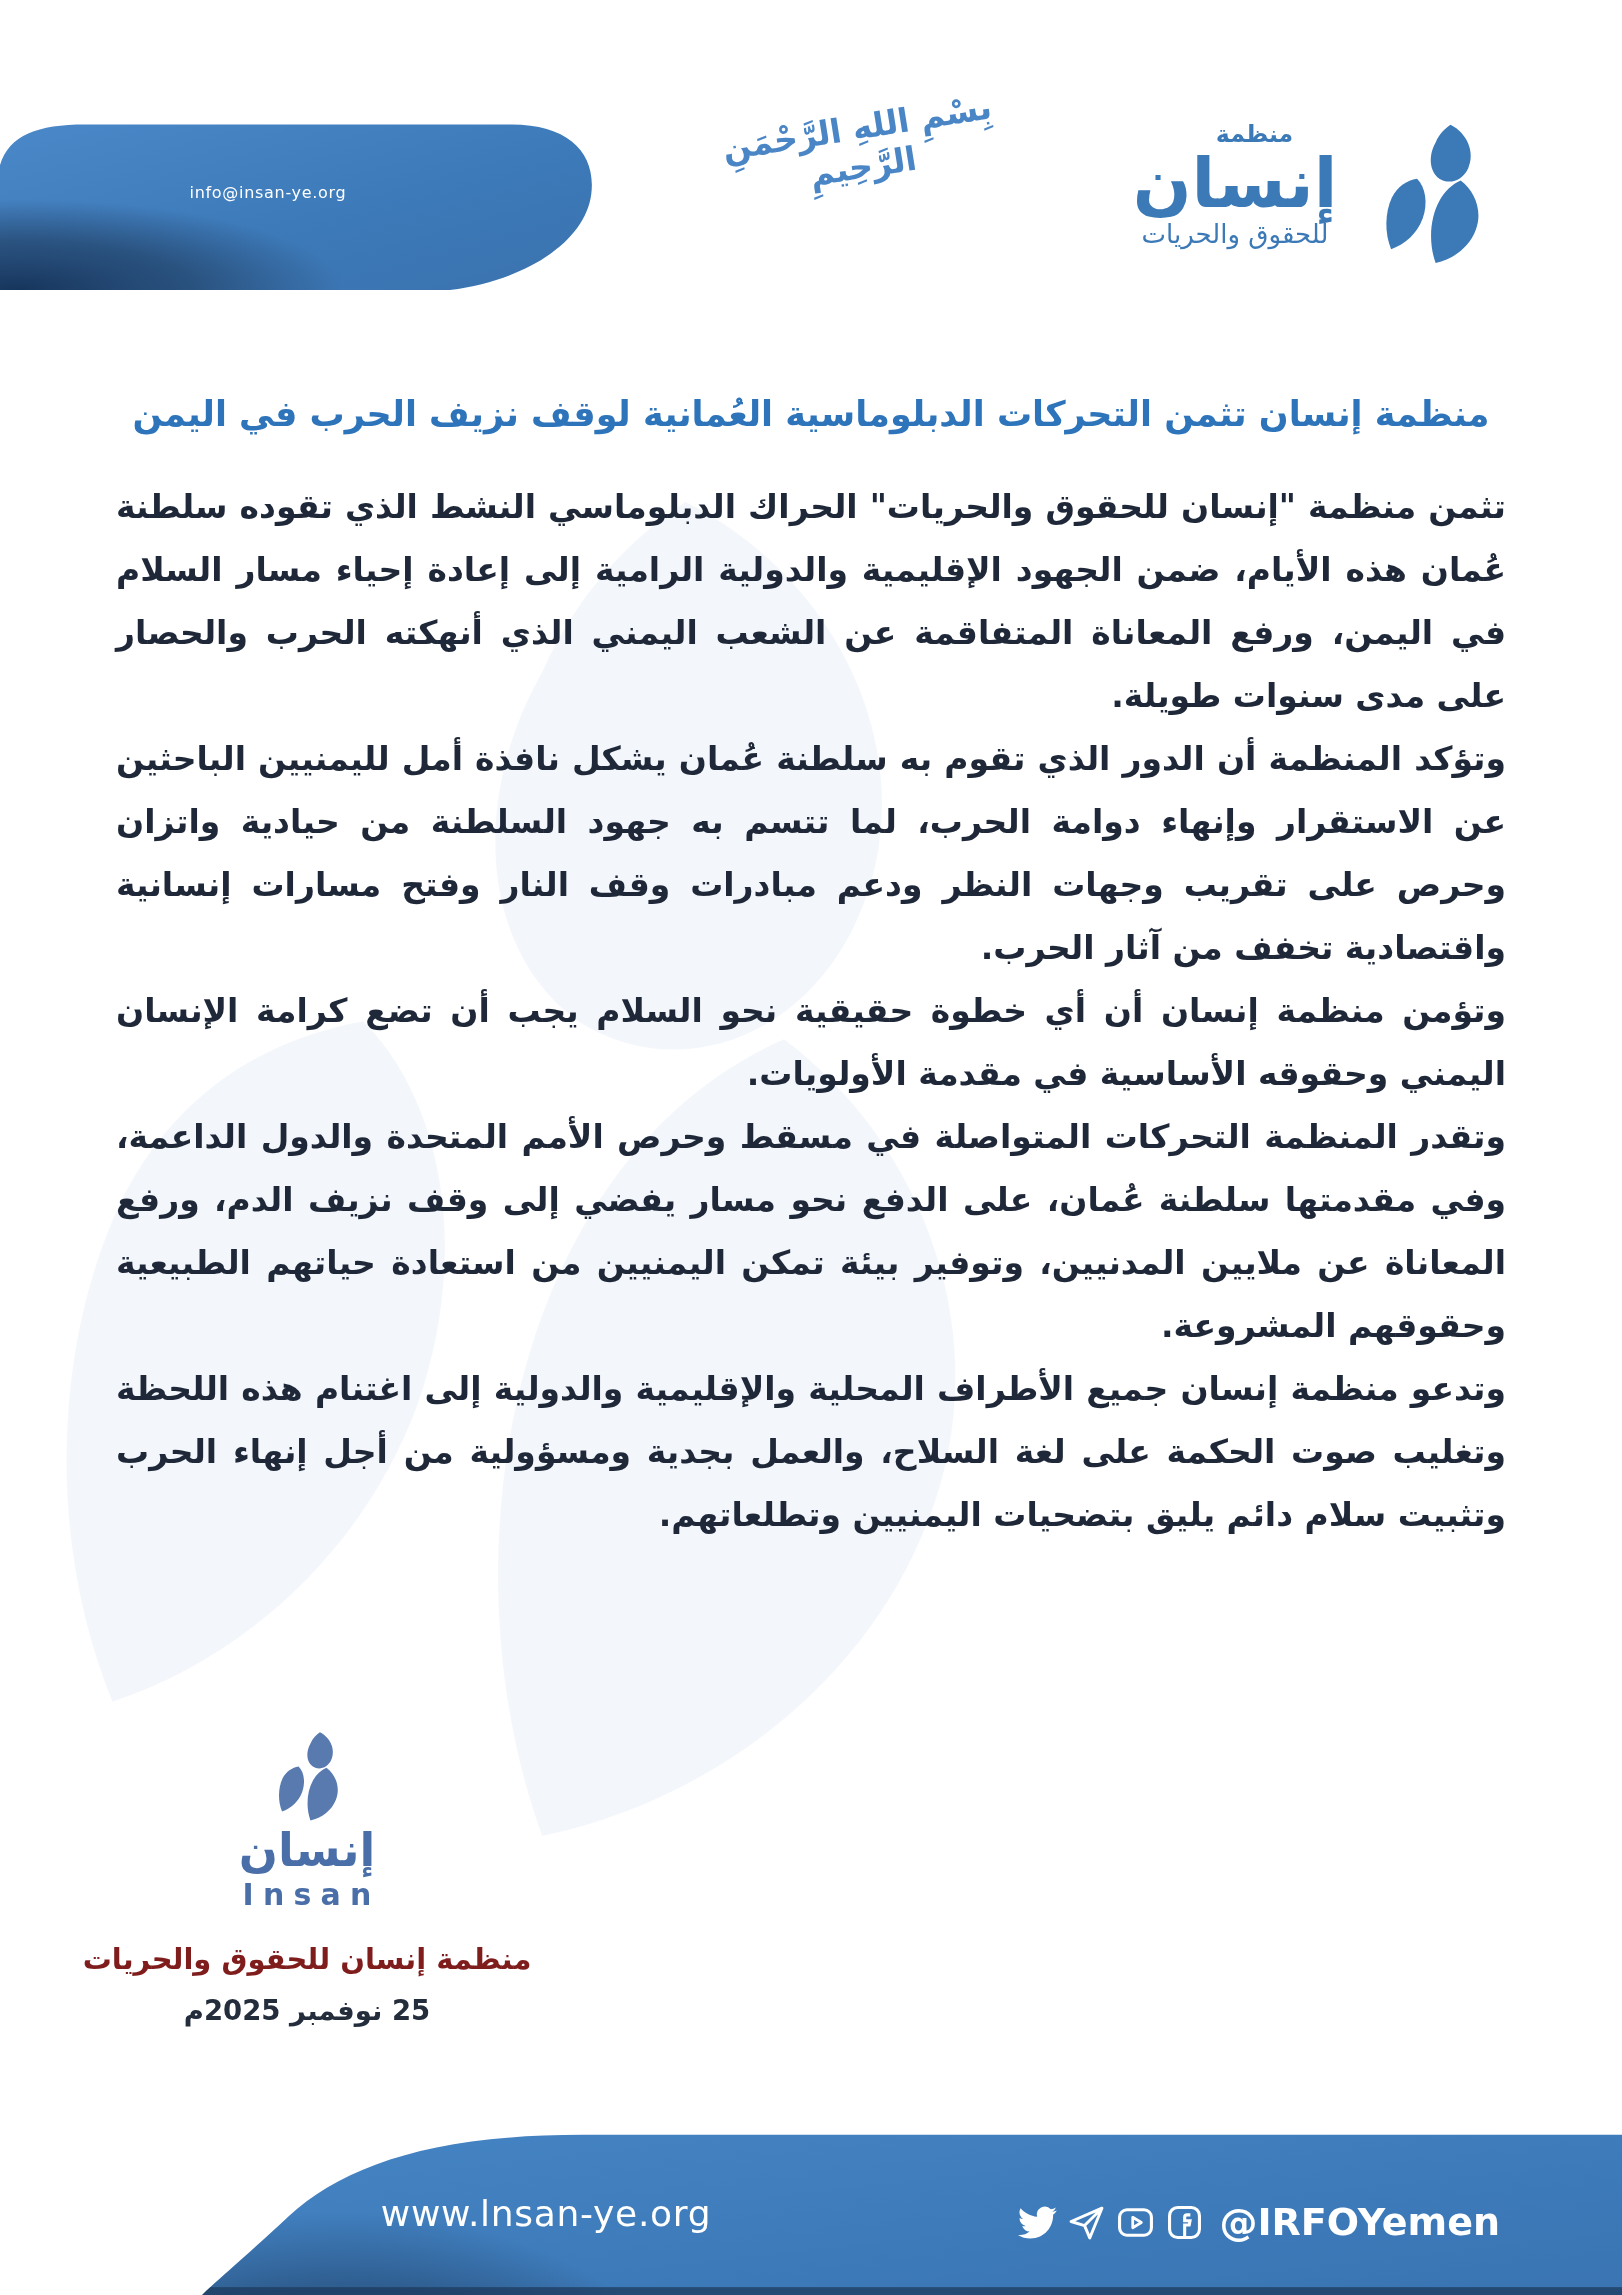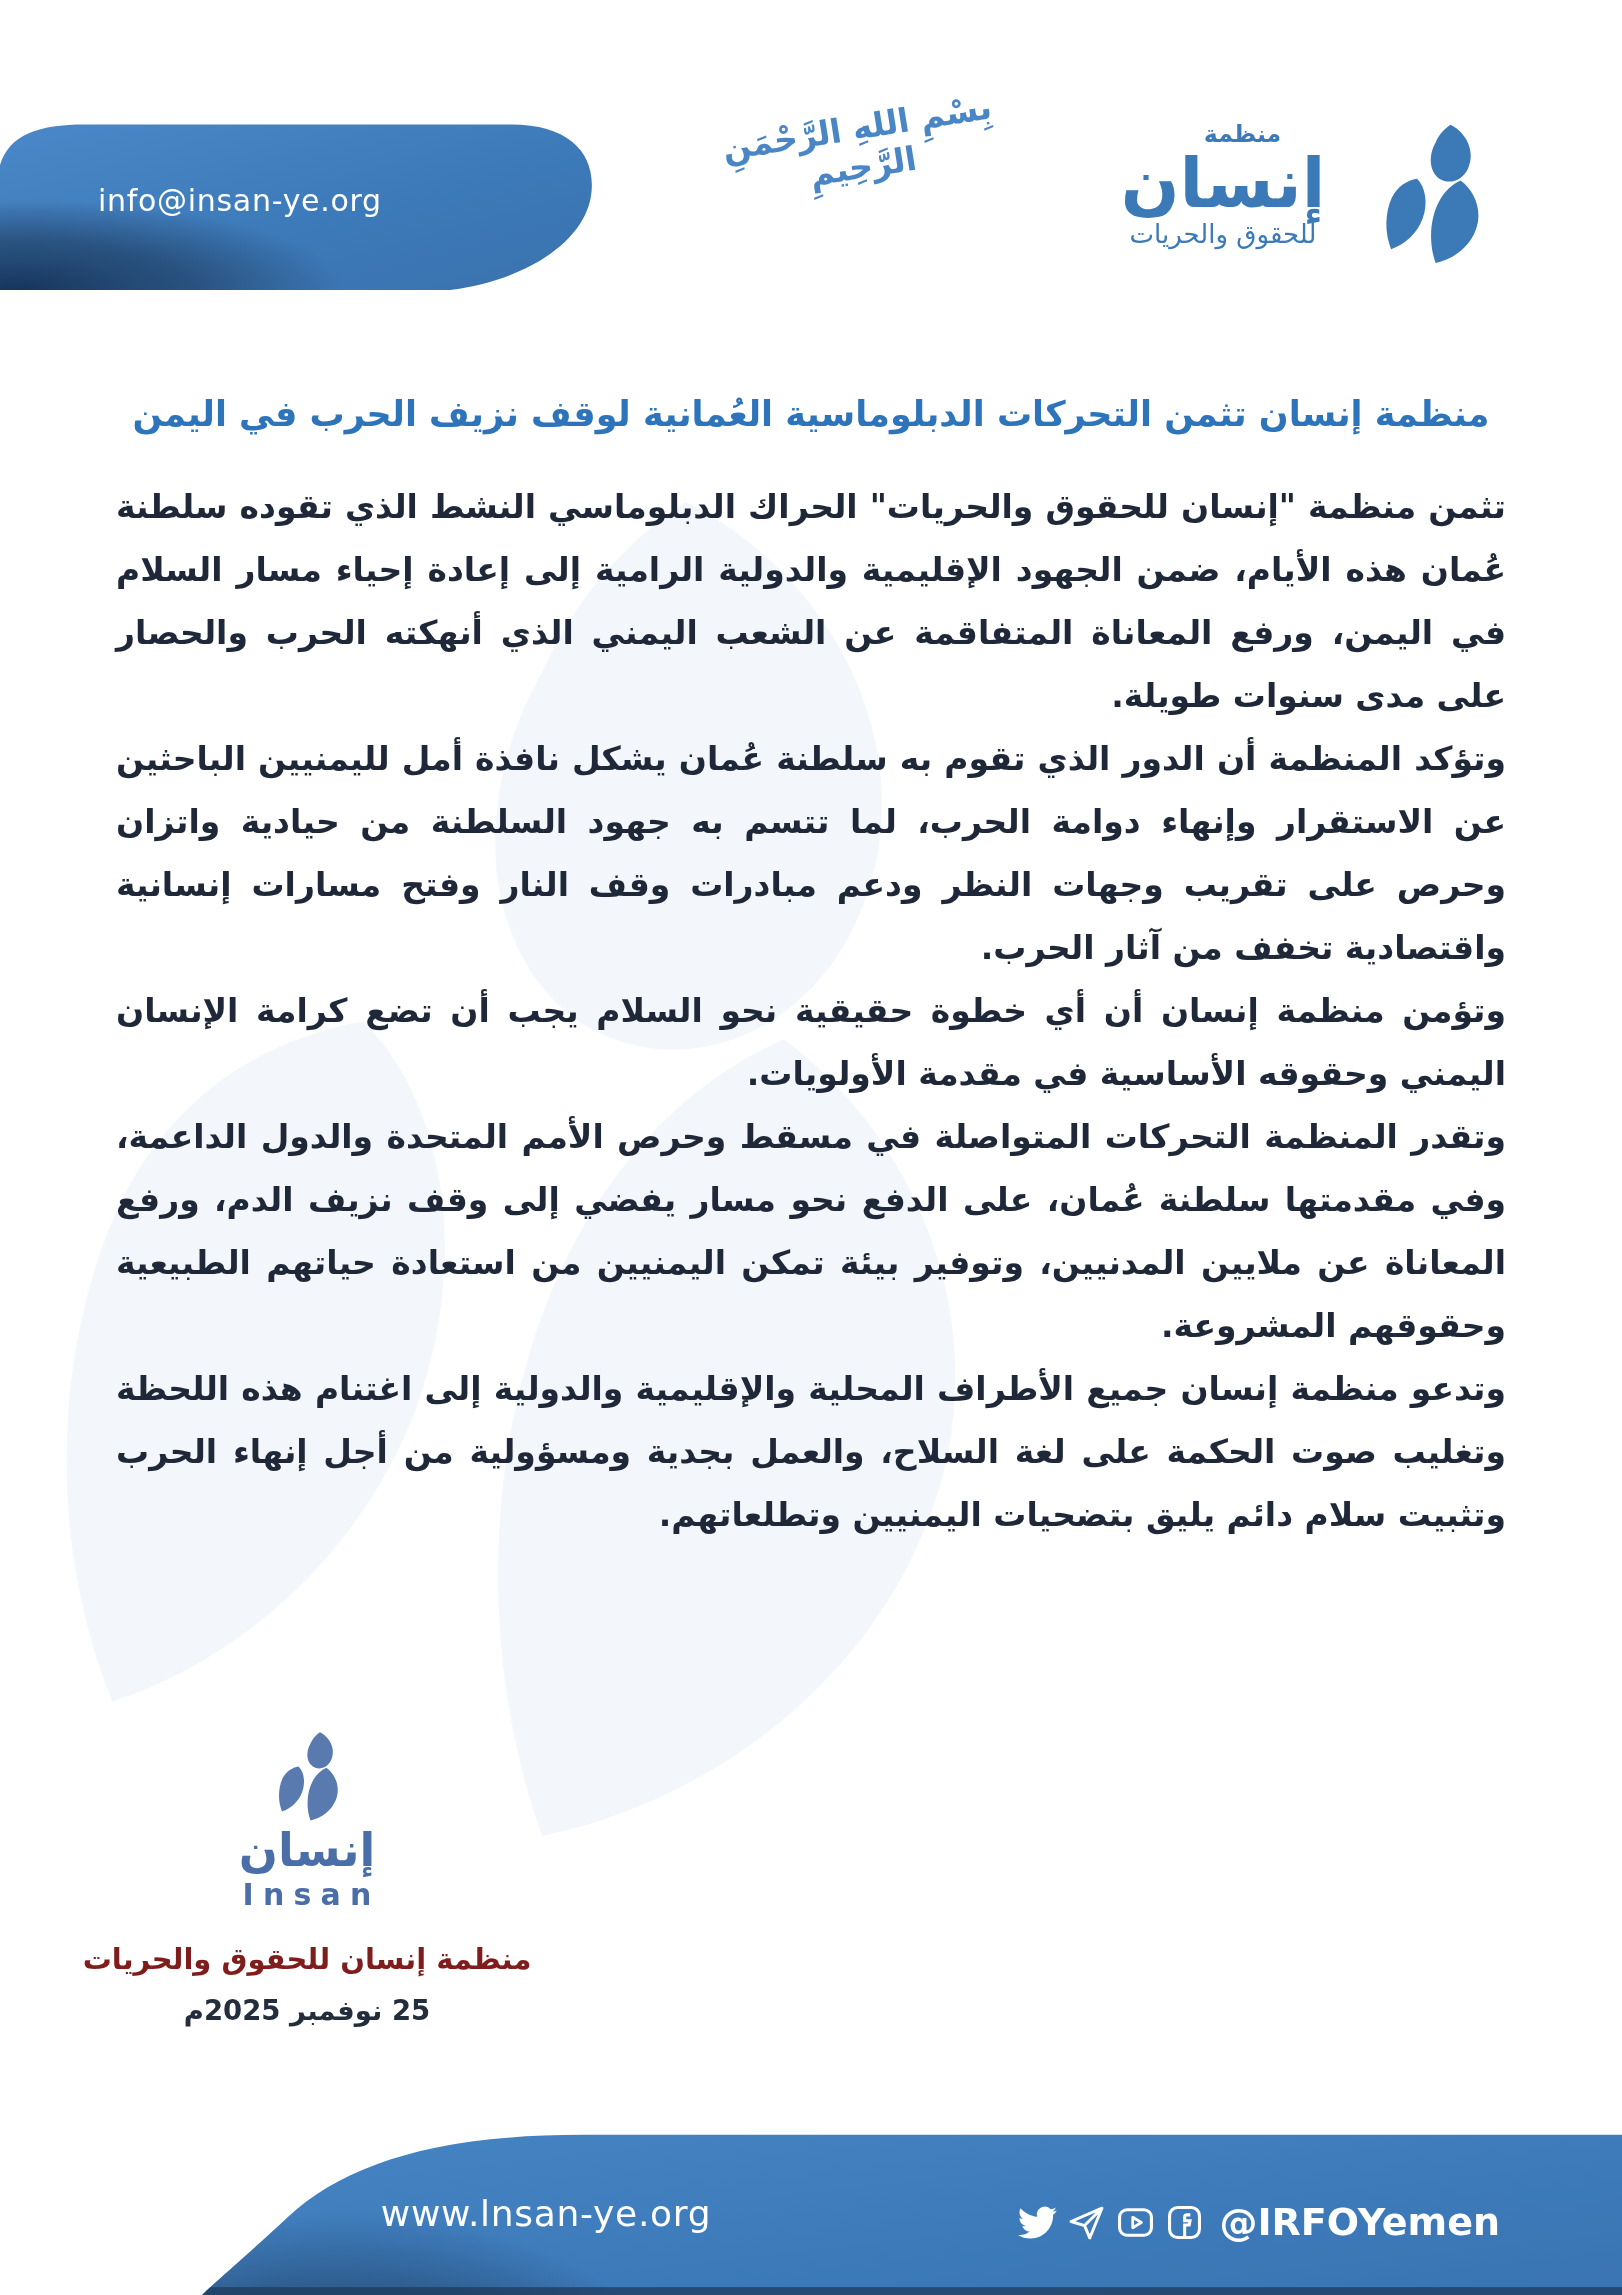--- a/index.html
+++ b/index.html
@@ -6,29 +6,29 @@
   .page{
     position:relative;width:1623px;height:2295px;background:#ffffff;
     overflow:hidden;font-family:"DejaVu Sans",sans-serif;
   }
   
   .watermark{position:absolute;left:-85px;top:484px;width:1165px;height:1361px;
     color:#3f6fae;opacity:.055;pointer-events:none;}
   
   .header-ribbon-svg{position:absolute;left:0;top:0;width:654px;height:308px;}
   .email-label{
-    position:absolute;left:98px;top:183px;width:340px;
-    color:#ffffff;font-size:30px;letter-spacing:0.7px;direction:ltr;
+    position:absolute;left:98px;top:183px;width:340px;text-align:center;
+    color:#ffffff;font-size:16px;letter-spacing:0.7px;direction:ltr;
   }
   .bismillah{
     position:absolute;left:677px;top:108px;width:366px;text-align:center;
     color:#4a86c5;font-size:33px;font-weight:bold;direction:rtl;
     transform:rotate(-9deg);
   }
-  .org-logo{position:absolute;top:123px;right:131px;display:flex;align-items:flex-start;gap:29px;}
+  .org-logo{position:absolute;top:123px;right:131px;display:flex;align-items:flex-start;gap:17px;}
   .org-logo .logo-text{display:flex;flex-direction:column;align-items:center;direction:rtl;color:#3b79b7;width:236px;}
   .logo-tagline-top{font-size:23.6px;font-weight:bold;line-height:1;margin-right:-39px;}
   .logo-wordmark{font-size:69px;font-weight:bold;line-height:1.05;}
   .logo-tagline-bottom{font-size:26px;font-weight:normal;line-height:1.2;}
   .org-logo svg{width:122px;height:141px;color:#3b79b7;}
   
   .content{position:absolute;left:116px;top:383px;width:1390px;direction:rtl;}
   .statement-title{
     margin:8px 0 37px 0;text-align:center;color:#2d74ba;
     font-size:35px;font-weight:bold;line-height:1.35;

